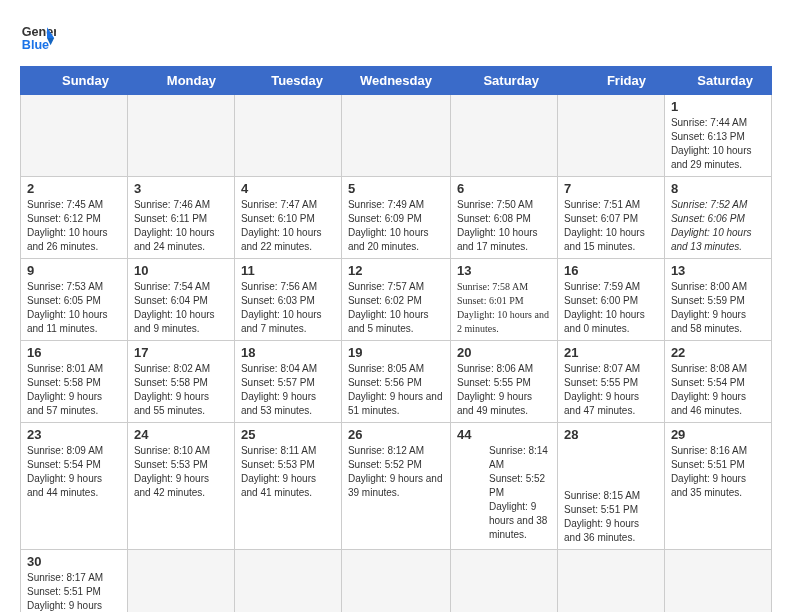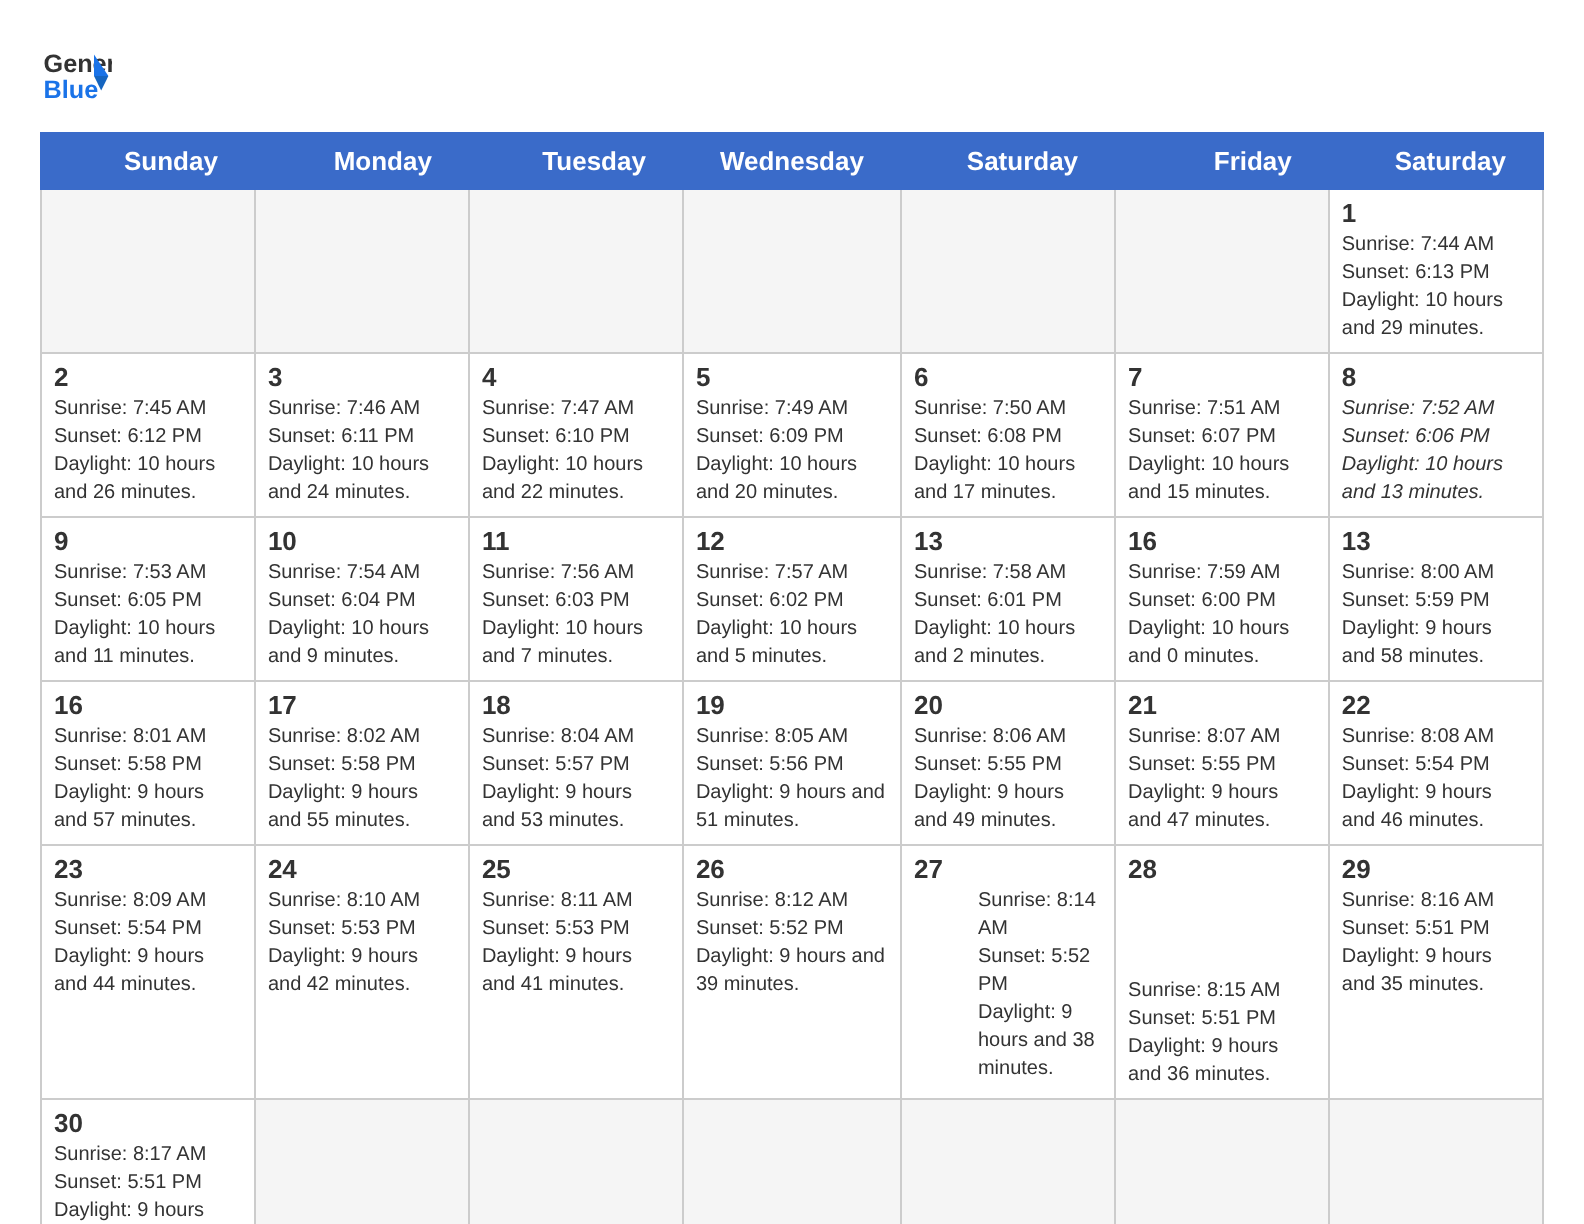--- a/index.html
+++ b/index.html
@@ -188,21 +188,21 @@
 Daylight: 10 hours and 7 minutes.</div>
         </td>
         <td>
           <span class="day-number">12</span>
           <div class="day-info" style="white-space: pre-line;">Sunrise: 7:57 AM
 Sunset: 6:02 PM
 Daylight: 10 hours and 5 minutes.</div>
         </td>
         <td>
           <span class="day-number">13</span>
-          <div class="day-info" style="white-space: pre-line;">Sunrise: 7:58 AM
+          <div class="day-info" style="white-space: pre-line; font-family: Liberation Serif, serif;">Sunrise: 7:58 AM
 Sunset: 6:01 PM
 Daylight: 10 hours and 2 minutes.</div>
         </td>
         <td>
           <span class="day-number">16</span>
           <div class="day-info" style="white-space: pre-line;">Sunrise: 7:59 AM
 Sunset: 6:00 PM
 Daylight: 10 hours and 0 minutes.</div>
         </td>
         <td>
@@ -275,21 +275,21 @@
 Sunset: 5:53 PM
 Daylight: 9 hours and 41 minutes.</div>
         </td>
         <td>
           <span class="day-number">26</span>
           <div class="day-info" style="white-space: pre-line;">Sunrise: 8:12 AM
 Sunset: 5:52 PM
 Daylight: 9 hours and 39 minutes.</div>
         </td>
         <td>
-          <span class="day-number">27</span>
+          <span class="day-number">44</span>
           <div class="day-info" style="white-space: pre-line; margin-left: 32px;">Sunrise: 8:14 AM
 Sunset: 5:52 PM
 Daylight: 9 hours and 38 minutes.</div>
         </td>
         <td>
           <span class="day-number">28</span>
           <div class="day-info" style="white-space: pre-line; margin-top: 47px;">Sunrise: 8:15 AM
 Sunset: 5:51 PM
 Daylight: 9 hours and 36 minutes.</div>
         </td>

